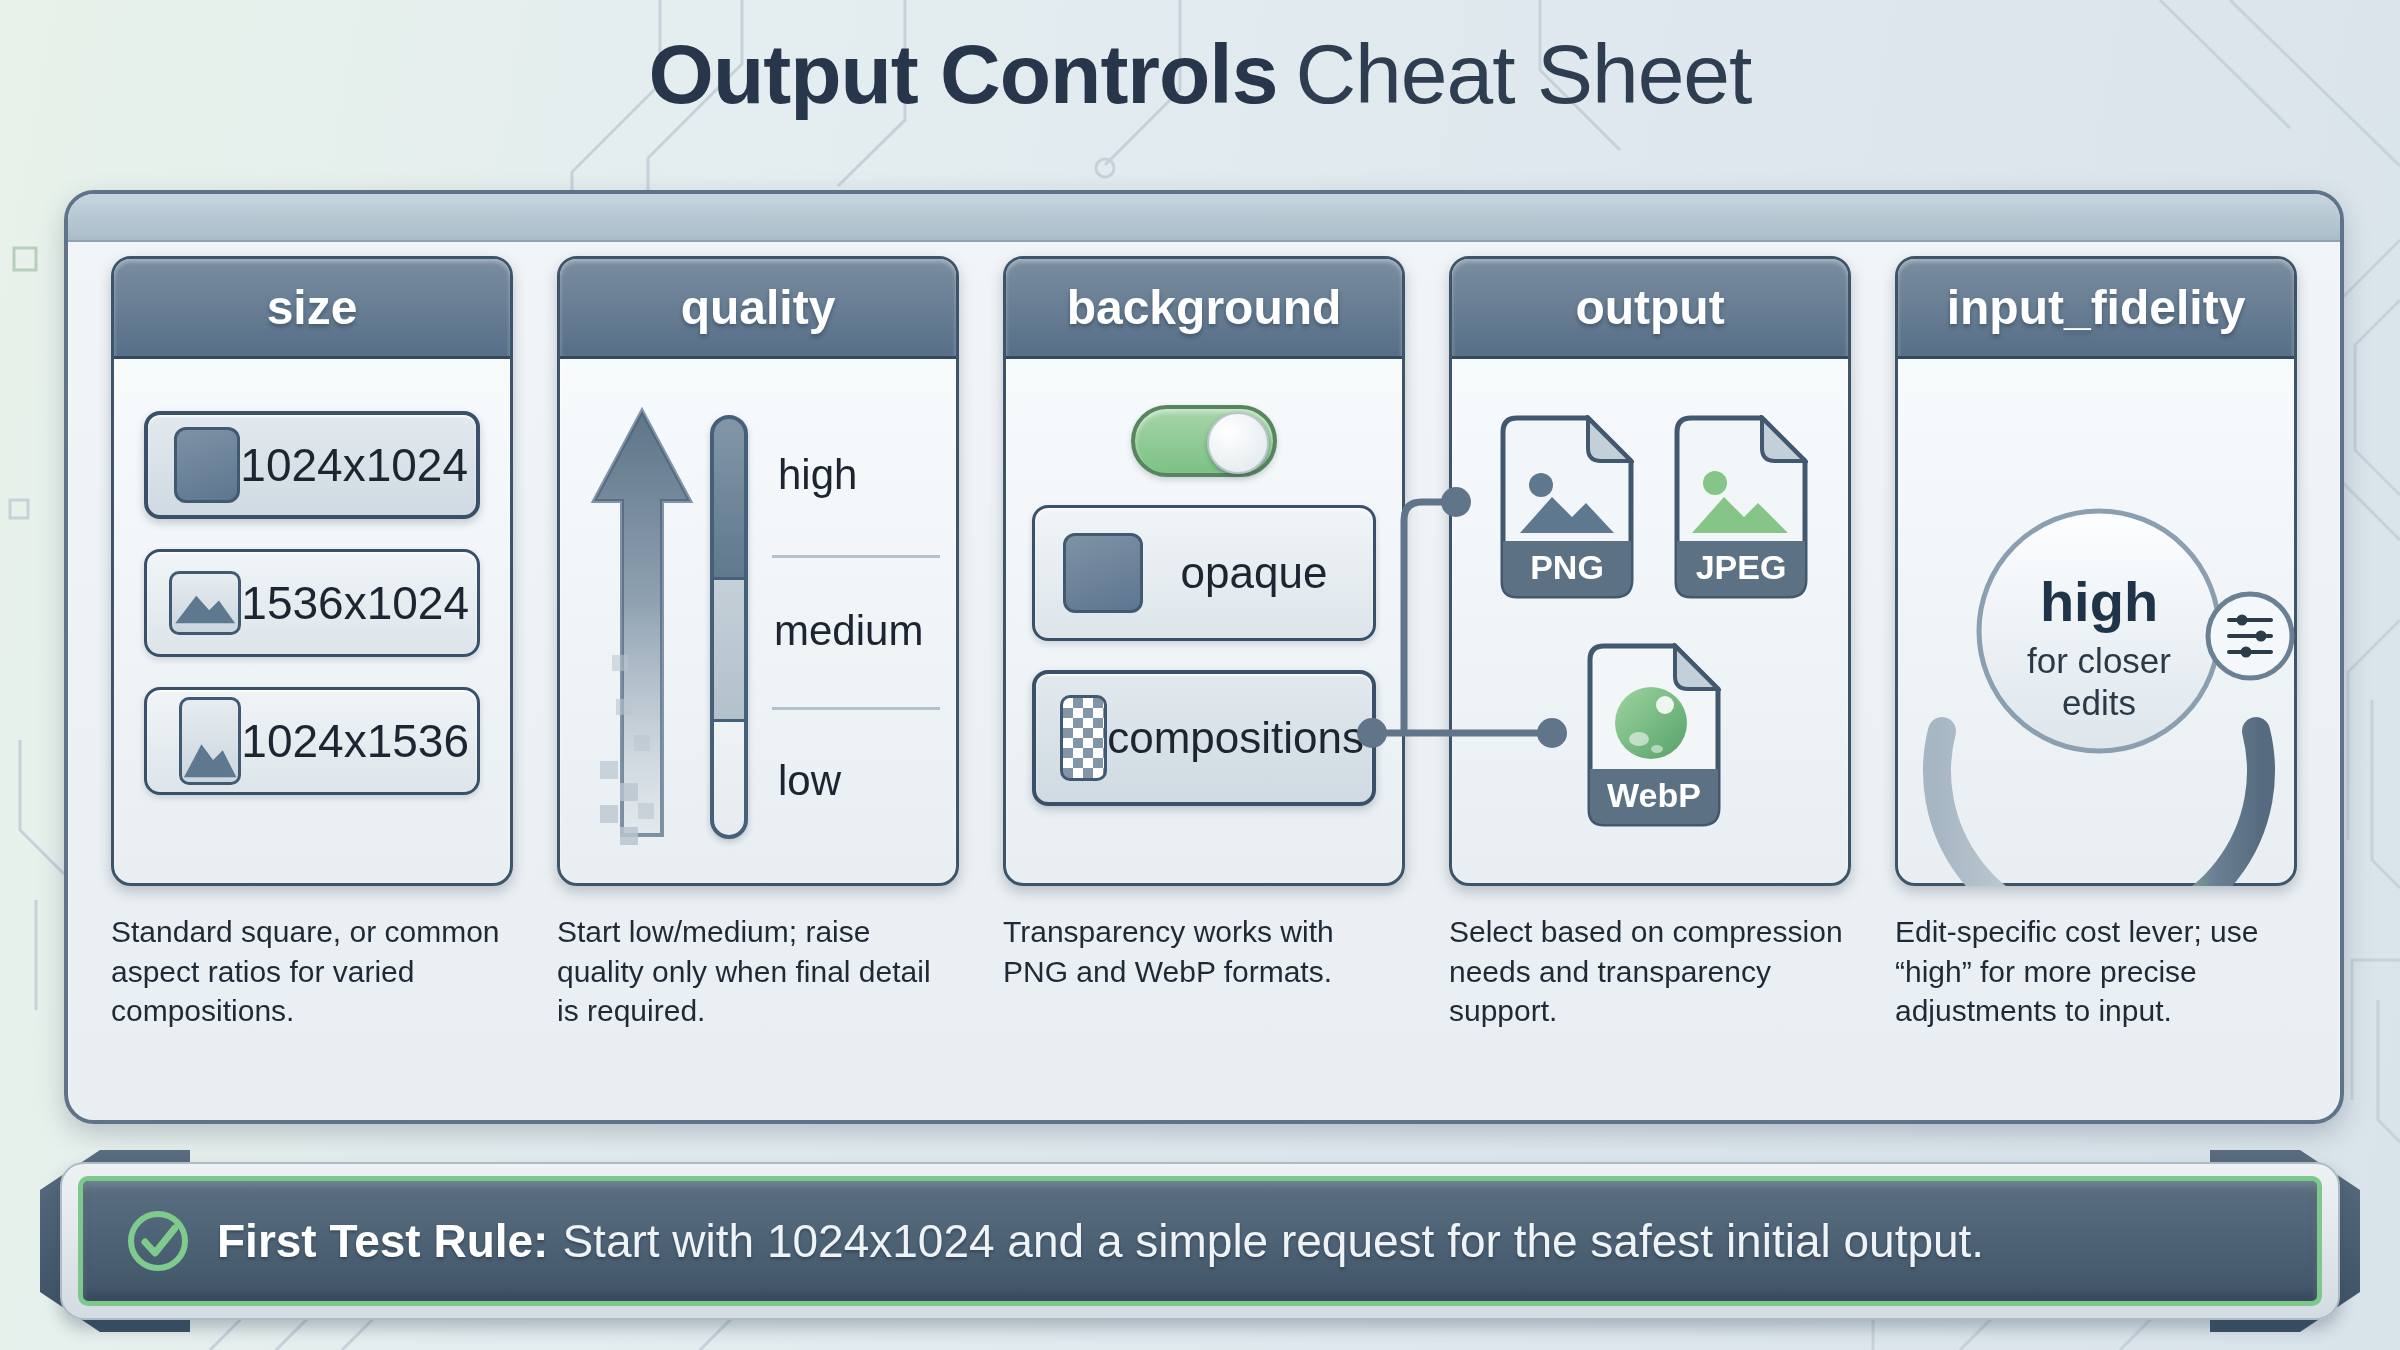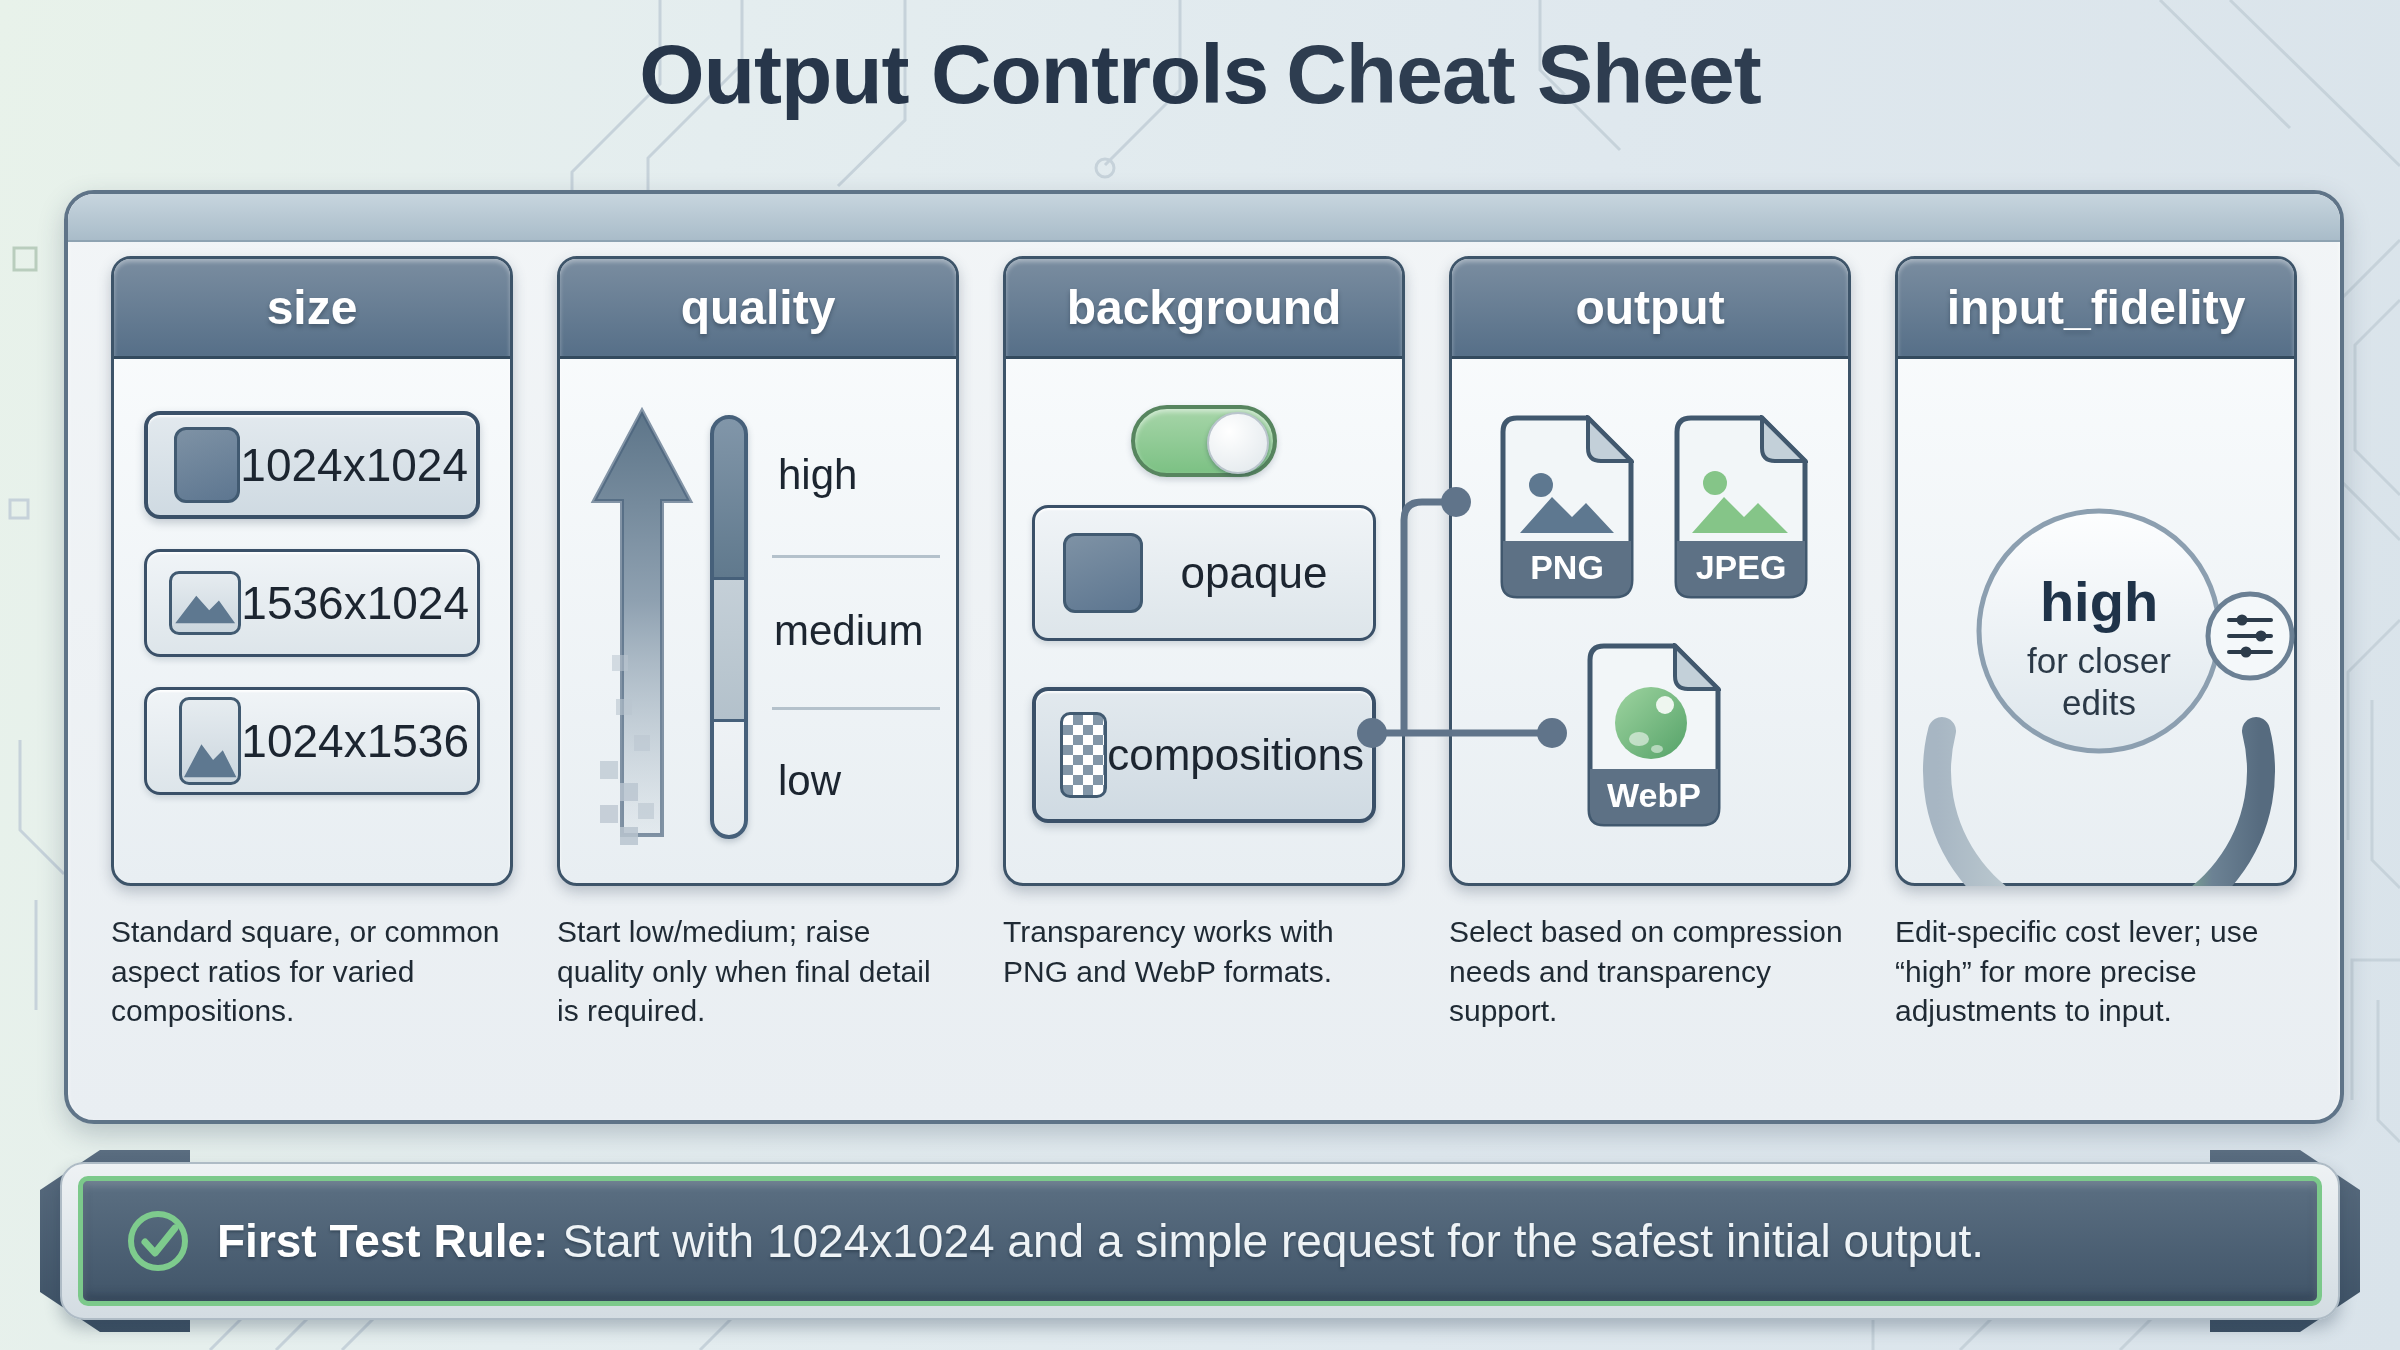--- a/index.html
+++ b/index.html
@@ -5,21 +5,21 @@
   html,body{margin:0;padding:0;background:#dfe8ee;}
   .stage{position:relative;width:2400px;height:1350px;overflow:hidden;
     font-family:"Liberation Sans",sans-serif;
     background:linear-gradient(100deg,#e8f2ea 0%,#e4edef 28%,#dfe8ee 62%,#d9e3ea 100%);}
   .bg-traces{position:absolute;inset:0;z-index:0;}
 
   
   .title{position:absolute;top:26px;left:0;width:100%;text-align:center;z-index:2;
     font-size:84px;color:#27364a;letter-spacing:-1px;}
   .title .b{font-weight:700;}
-  .title .r{font-weight:700;margin-left:18px;color:#2e3d50;}
+  .title .r{font-weight:400;margin-left:18px;color:#2e3d50;}
 
   
   .panel{position:absolute;left:64px;top:190px;width:2272px;height:926px;z-index:1;
     background:linear-gradient(180deg,#f2f5f7,#e9eef2);
     border:4px solid #5f7488;border-radius:30px;
     box-shadow:0 10px 26px rgba(46,66,86,.25), inset 0 2px 4px rgba(255,255,255,.8);}
   .panel-strip{position:absolute;left:0;top:0;right:0;height:46px;
     background:linear-gradient(180deg,#c7d5de,#a9bcc9);
     border-bottom:2px solid #8ea3b2;border-radius:26px 26px 0 0;}
   .cols{position:absolute;left:0;right:0;top:62px;display:flex;justify-content:center;gap:44px;}
@@ -68,21 +68,21 @@
     box-shadow:0 3px 6px rgba(50,70,90,.25);}
   .thermo .seg-line{position:absolute;left:0;right:0;height:3px;background:#46607a;}
 
   
   .toggle{position:relative;margin:46px auto 0 auto;width:146px;height:72px;border-radius:40px;
     background:linear-gradient(180deg,#a6d5a8,#7cc184);border:4px solid #57855f;box-sizing:border-box;
     box-shadow:inset 0 3px 5px rgba(255,255,255,.5), 0 3px 6px rgba(50,70,90,.22);}
   .toggle .knob{position:absolute;right:4px;top:3px;width:58px;height:58px;border-radius:50%;
     background:radial-gradient(circle at 35% 30%,#ffffff,#dfe6ea);
     border:2px solid #b9c4cc;box-shadow:0 2px 4px rgba(40,60,80,.35);}
-  .bg-rows{padding:28px 26px 0 26px;display:flex;flex-direction:column;gap:46px;}
+  .bg-rows{padding:28px 26px 0 26px;display:flex;flex-direction:column;gap:29px;}
   .bg-rows .opt-row{height:136px;}
   .bg-rows .lbl{font-size:44px;}
   .checker{width:86px;height:86px;margin-left:24px;border-radius:10px;border:3px solid #415a71;box-sizing:border-box;
     background-image:conic-gradient(#8296a8 0 25%,#ffffff 0 50%,#8296a8 0 75%,#ffffff 0);
     background-size:20px 20px;}
 
   
   .file-icon{position:absolute;}
 
   

